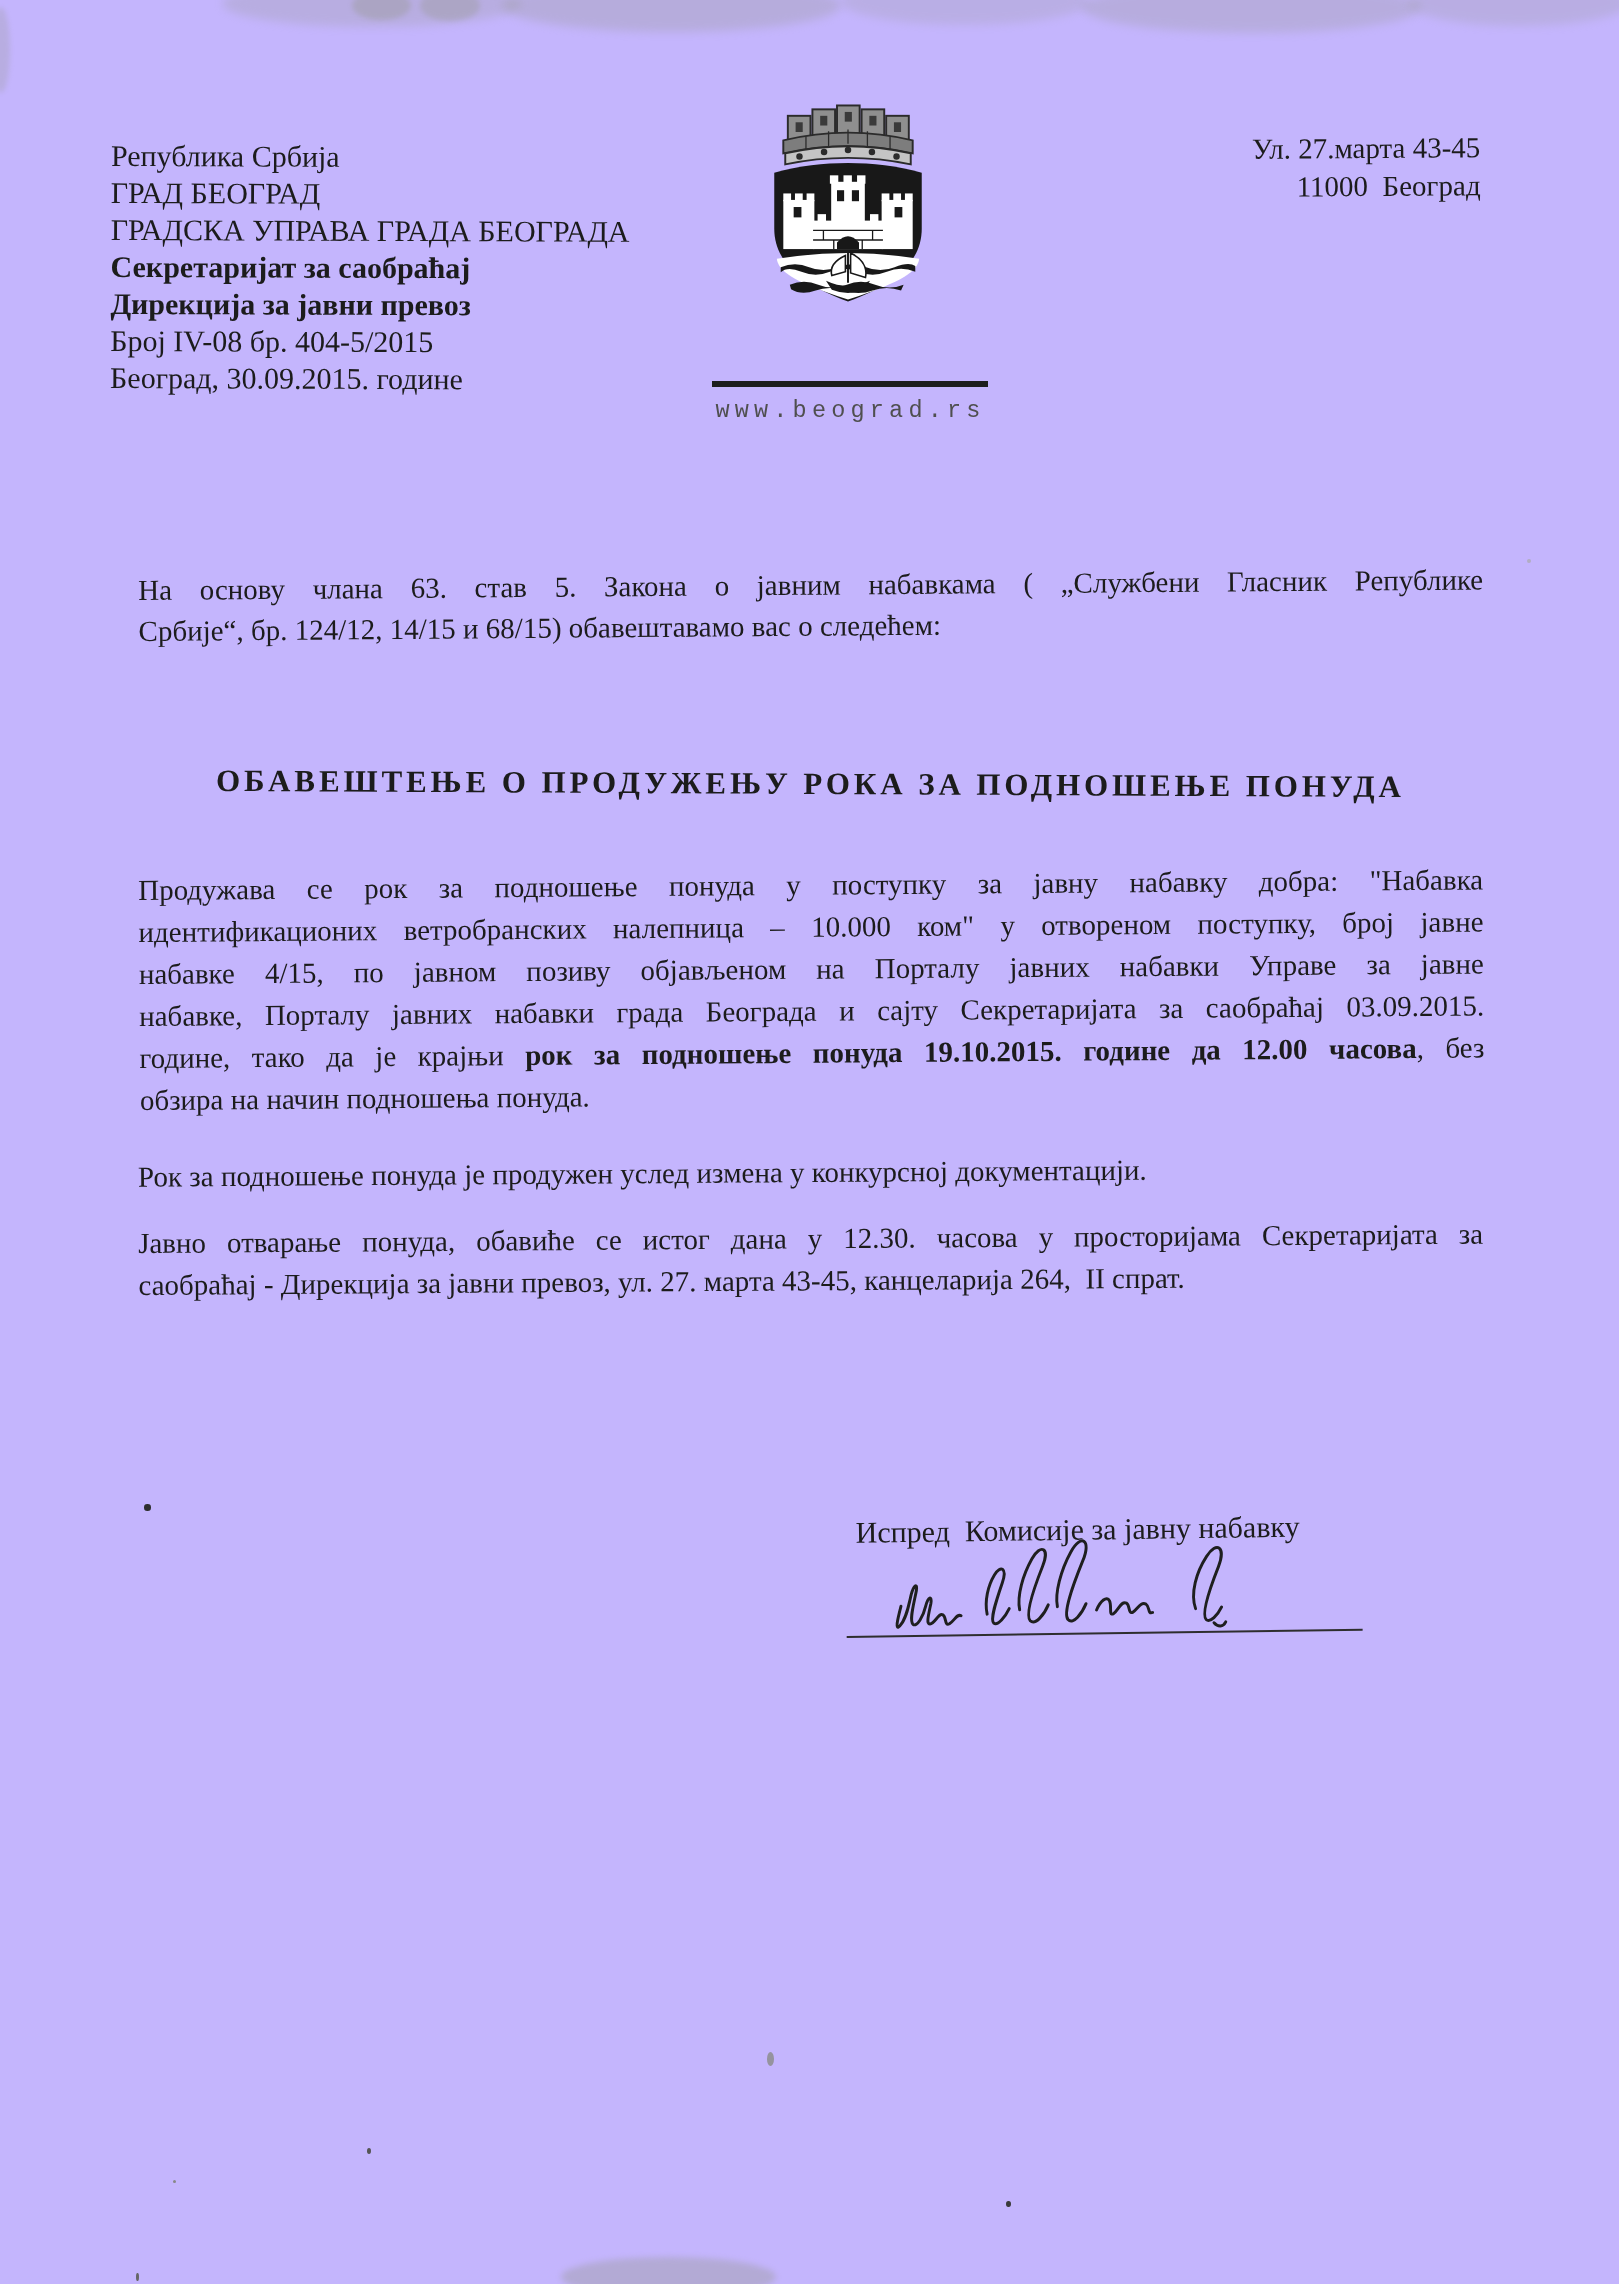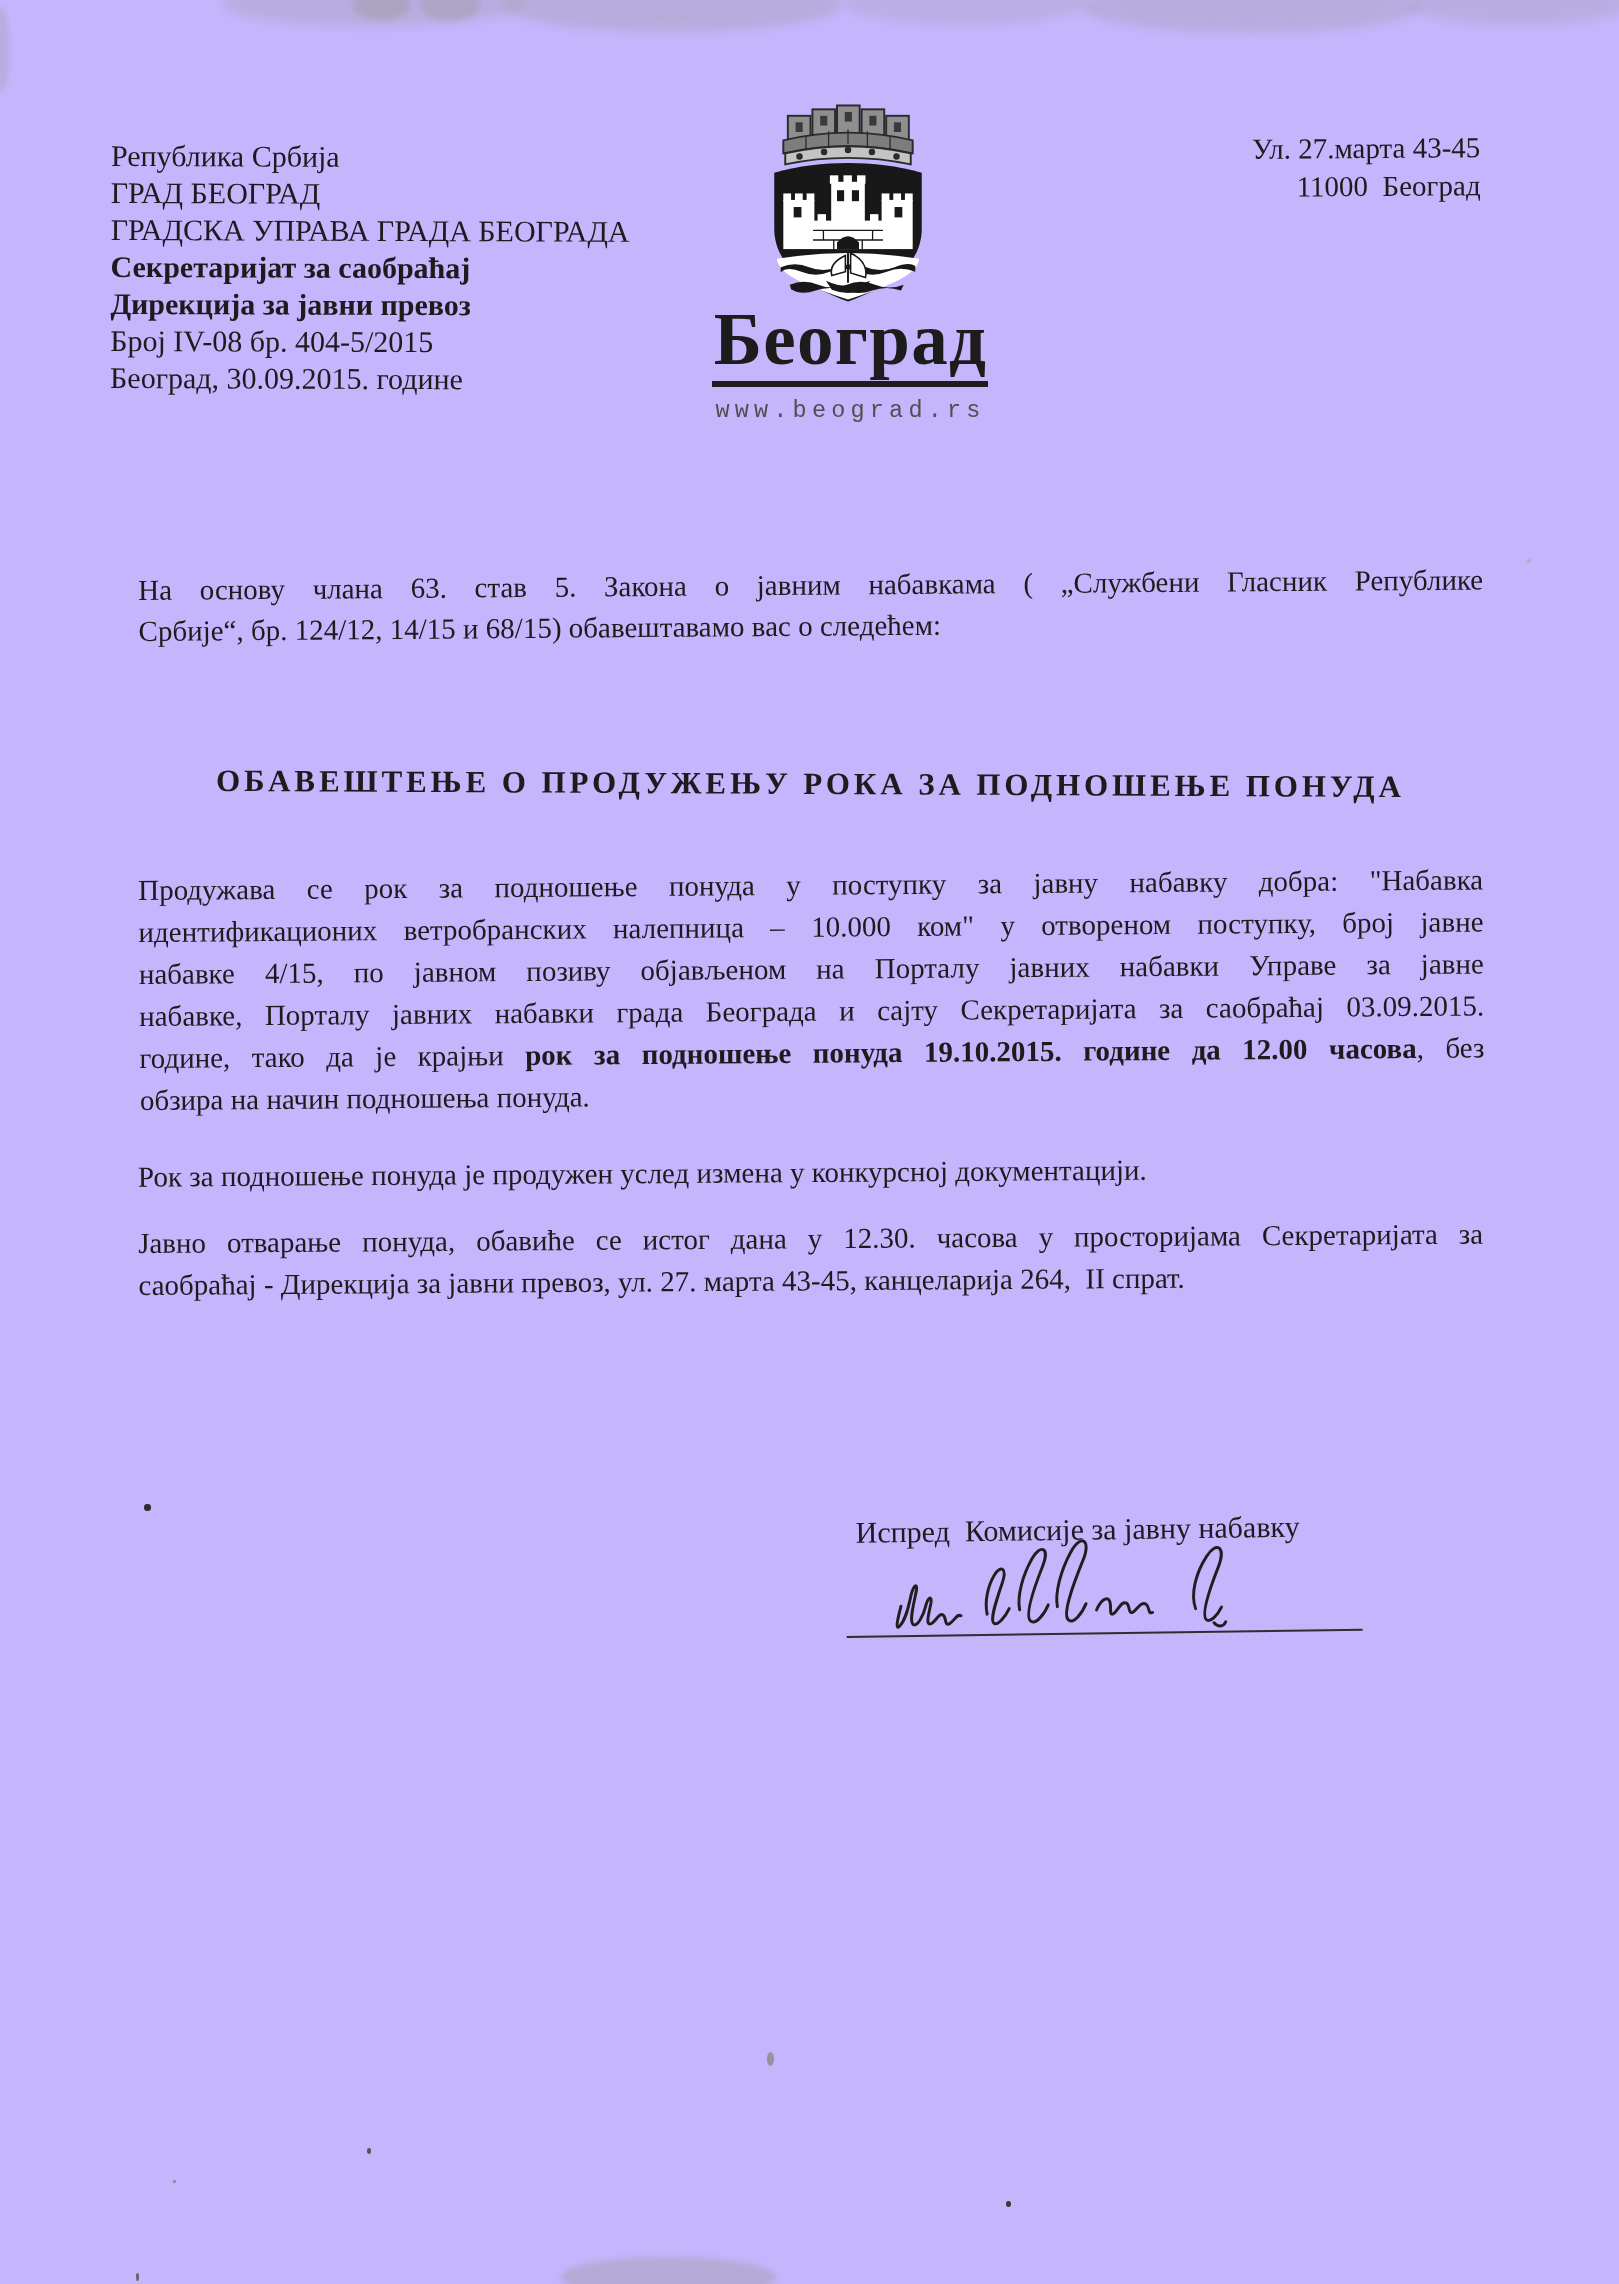--- a/index.html
+++ b/index.html
@@ -127,21 +127,20 @@
       <path d="M46,260 Q68,251 90,260 T134,260 T178,260 T222,260 T254,258 L254,267 Q232,258 210,267 T166,267 T122,267 T78,267 T46,268 Z" fill="#181818"></path>
       <path d="M60,287 Q82,278 104,287 T148,287 T192,287 T236,287 L232,296 Q210,288 188,296 T144,296 T100,296 T62,294 Z" fill="#181818"></path>
 
       <line x1="150" y1="236" x2="150" y2="284" stroke="#181818" stroke-width="3"></line>
       <path d="M154,238 Q182,252 177,276 L154,269 Z" fill="#fff" stroke="#181818" stroke-width="2.5"></path>
       <path d="M146,242 Q120,254 125,273 L146,267 Z" fill="#fff" stroke="#181818" stroke-width="2.5"></path>
       <path d="M116,281 Q150,297 184,281 L175,295 Q150,305 125,295 Z" fill="#181818"></path>
     </svg>
   </div>
 
-  <div class="abs wordmark">Београд</div>
   <div class="abs logo-rule"></div>
   <div class="abs logo-web">www.beograd.rs</div>
 
   <div class="abs col intro">
     <div class="jline">На основу члана 63. став 5. Закона о јавним набавкама ( „Службени Гласник Републике</div>
     <div class="lline">Србије“, бр. 124/12, 14/15 и 68/15) обавештавамо вас о следећем:</div>
   </div>
 
   <div class="abs col doc-title">ОБАВЕШТЕЊЕ О ПРОДУЖЕЊУ РОКА ЗА ПОДНОШЕЊЕ ПОНУДА</div>
 

